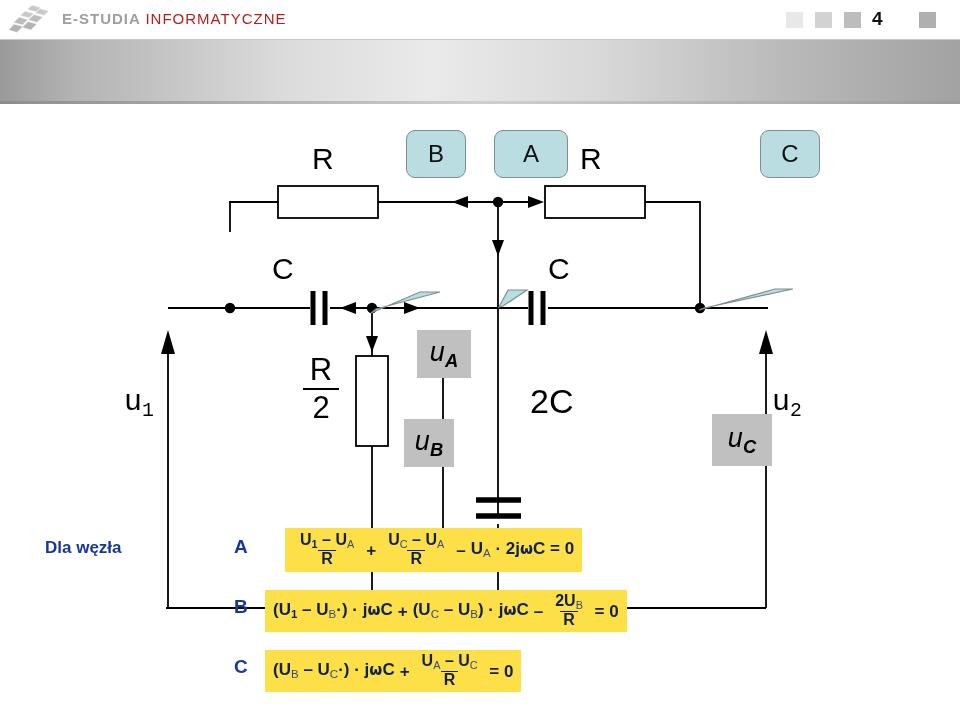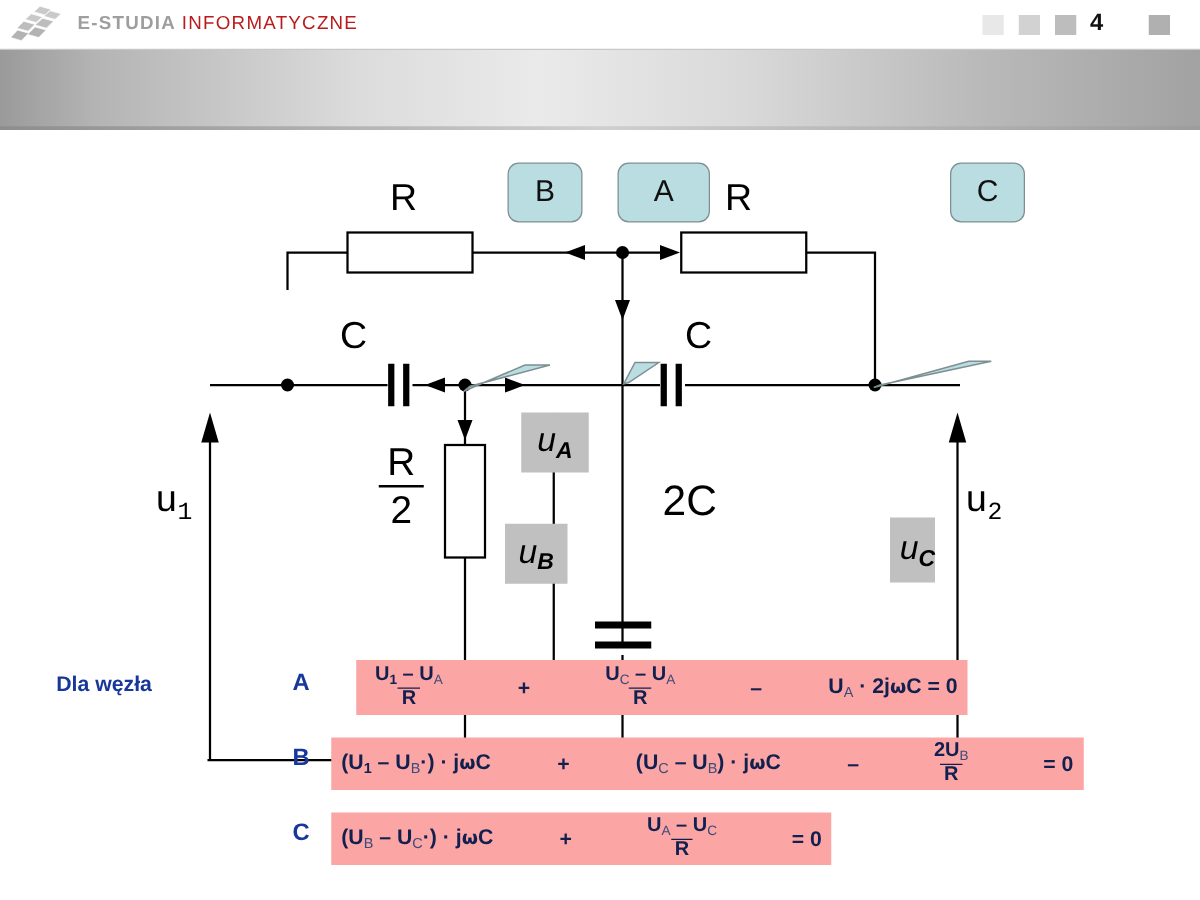--- a/index.html
+++ b/index.html
@@ -40,23 +40,23 @@
   svg.circuit{position:absolute;left:0;top:0;width:960px;height:616px;}
 
   
   .eqwrap{position:absolute;left:0;top:0;width:960px;height:716px;pointer-events:none;}
   .dla{position:absolute;left:45px;top:434px;font-size:17px;font-weight:bold;color:#17379b;}
   .node-lbl{position:absolute;font-size:19px;font-weight:bold;color:#17379b;}
   .nA{left:234px;top:432px;}
   .nB{left:234px;top:492px;}
   .nC{left:234px;top:552px;}
 
-  .eq{position:absolute;background:#fca5a5;color:#11204e;font-weight:bold;
+  .eq{position:absolute;background:#fde047;color:#11204e;font-weight:bold;
       font-size:17px;line-height:1;white-space:nowrap;
-      display:flex;align-items:center;padding:4px 8px;box-sizing:border-box;gap:48px;}
+      display:flex;align-items:center;padding:4px 8px;box-sizing:border-box;}
   .eqA{left:285px;top:424px;height:44px;}
   .eqB{left:265px;top:486px;height:42px;}
   .eqC{left:265px;top:546px;height:42px;}
 
   .frac{display:inline-flex;flex-direction:column;align-items:center;
         vertical-align:middle;margin:0 4px;line-height:1.05;}
   .frac .num{padding:0 3px;font-size:16px;}
   .frac .den{padding:0 3px;font-size:16px;border-top:1.6px solid #11204e;}
   .op{margin:0 5px;font-size:17px;}
   sub{font-size:.68em;vertical-align:-0.28em;font-weight:bold;}
@@ -214,21 +214,21 @@
     <div class="ulab" style="left:772px;top:281px;text-align:right;">
       <span>u</span><sub>2</sub>
     </div>
 
     <div class="graybox" style="left:417px;top:226px;width:54px;height:48px;">
       <span><span>u</span><sub>A</sub></span>
     </div>
     <div class="graybox" style="left:404px;top:315px;width:50px;height:48px;">
       <span><span>u</span><sub>B</sub></span>
     </div>
-    <div class="graybox" style="left:712px;top:310px;width:36px;height:52px;justify-content:flex-end;">
+    <div class="graybox" style="left:712px;top:310px;width:60px;height:52px;">
       <span><span>u</span><sub>C</sub></span>
     </div>
 
     <div class="callout" style="left:406px;top:26px;width:58px;height:46px;">
       <span>B</span>
     </div>
     <div class="callout" style="left:494px;top:26px;width:72px;height:46px;">
       <span>A</span>
     </div>
     <div class="callout" style="left:760px;top:26px;width:58px;height:46px;">

